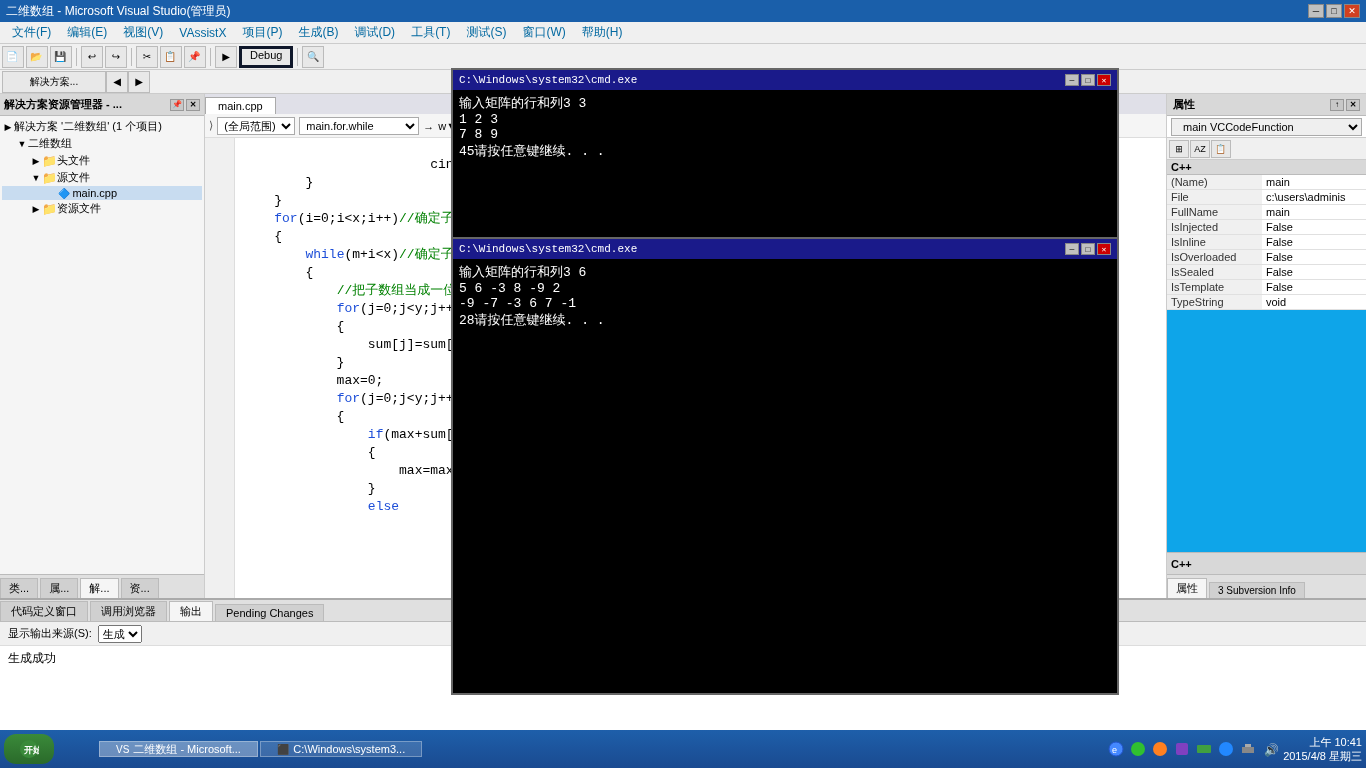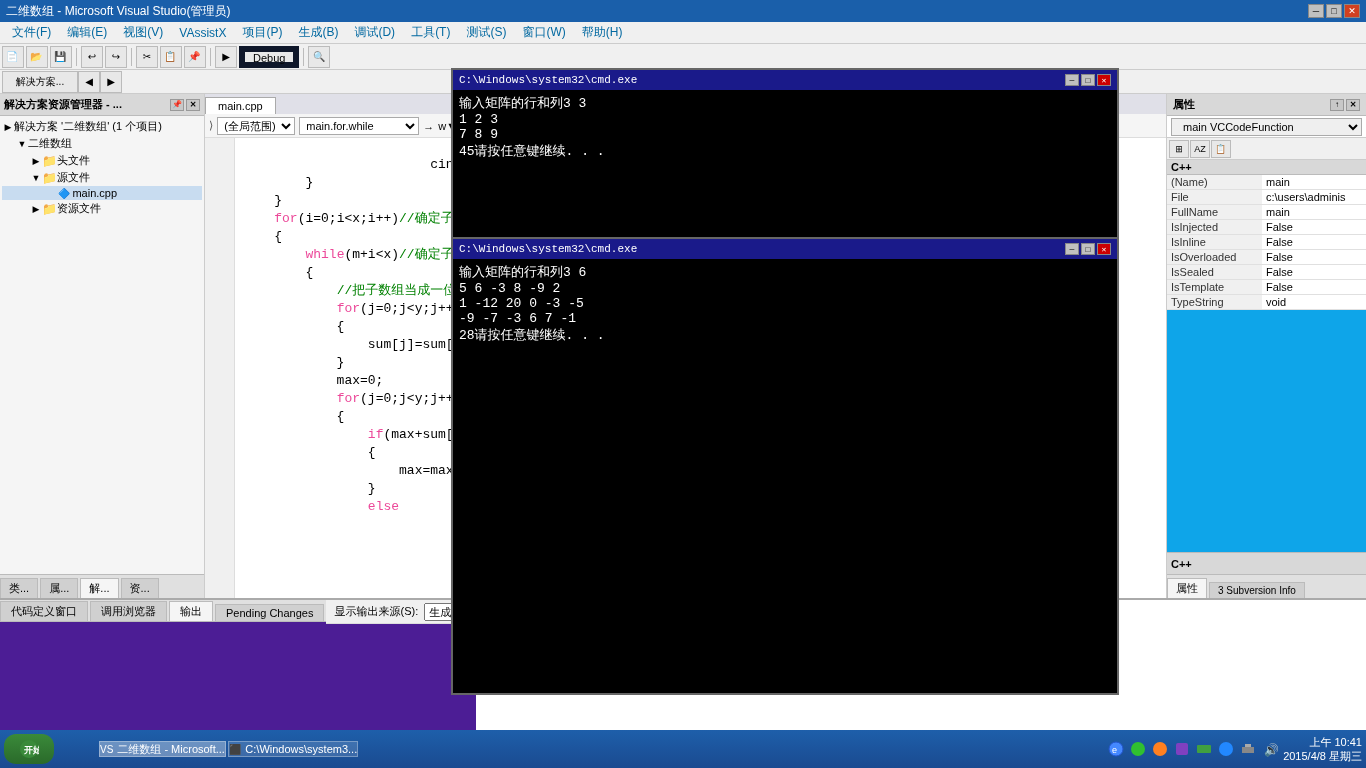--- a/index.html
+++ b/index.html
@@ -56,21 +56,21 @@
       border: 1px solid #bbb;
       cursor: pointer;
       display: flex; align-items: center; justify-content: center;
       font-size: 10px;
     }
     .tb-sep { width: 1px; height: 18px; background: #bbb; margin: 0 2px; }
     .tb-debug {
       padding: 0 8px;
       height: 22px;
       background: #e8e8e8;
-      border: 6px solid #0f172a;
+      border: 3px solid #0f172a;
       cursor: pointer;
       font-size: 11px;
     }
 
     
     .toolbar2 {
       height: 24px;
       background: #f0f0f0;
       border-bottom: 1px solid #ccc;
       display: flex; align-items: center;
@@ -196,21 +196,21 @@
       line-height: 18px;
       border-right: 1px solid #ddd;
       flex-shrink: 0;
     }
     .code-content {
       flex: 1;
       padding: 0 8px;
       white-space: pre;
       color: #000;
     }
-    .kw { color: #ec4899; text-align: center; }
+    .kw { color: #1d4ed8; text-align: center; }
     .cm { color: #008000; }
 
     
     .right-panel {
       width: 200px;
       background: #0ea5e9;
       border-left: 1px solid #ccc;
       display: flex;
       flex-direction: column;
     }
@@ -278,21 +278,21 @@
       margin-right: 2px;
     }
     .props-bottom-tab.active { background: #f5f5f5; }
 
     
     .bottom-panel {
       height: 170px;
       border-top: 2px solid #aaa;
       background: #4c1d95;
       display: flex;
-      flex-direction: row;
+      flex-direction: column;
     }
     .bottom-tabs {
       height: 22px;
       background: #e0e0e0;
       display: flex; align-items: flex-end;
       border-bottom: 1px solid #bbb;
     }
     .bottom-tab {
       padding: 2px 10px;
       font-size: 11px;
@@ -370,21 +370,21 @@
       width: 50px; height: 30px;
       background: linear-gradient(to bottom, #3a8a3a, #2a6a2a);
       border-radius: 12px;
       display: flex; align-items: center; justify-content: center;
       color: white; font-size: 11px; font-weight: bold;
       cursor: pointer;
     }
     .taskbar-items { display: flex; gap: 2px; margin-left: 8px; flex: 1; }
     .taskbar-item {
       height: 16px;
-      padding: 0 0;
+      padding: 0 16px;
       background: rgba(255,255,255,0.15);
       border: 1px solid rgba(255,255,255,0.3);
       color: white;
       font-size: 11px;
       display: flex; align-items: center;
       cursor: pointer;
       white-space: nowrap;
     }
     .taskbar-item.active { background: rgba(255,255,255,0.35); }
     .taskbar-tray {
@@ -443,21 +443,21 @@
     <div class="tb-btn">📋</div>
     <div class="tb-btn">📌</div>
     <div class="tb-sep"></div>
     <div class="tb-btn">▶</div>
     <div class="tb-debug">Debug</div>
     <div class="tb-sep"></div>
     <div class="tb-btn">🔍</div>
   </div>
 
   <div class="toolbar2">
-    <div class="tb-btn" style="width:76px; font-size:10px;">解决方案...</div>
+    <div class="tb-btn" style="width:104px; font-size:10px;">解决方案...</div>
     <div class="tb-btn">◀</div>
     <div class="tb-btn">▶</div>
   </div>
 
   <div class="app-body">
     <div class="content-area">
 
       <div class="left-panel">
         <div class="panel-title">
           <span>解决方案资源管理器 - ...</span>
@@ -679,21 +679,20 @@
       <span>C:\Windows\system32\cmd.exe</span>
       <div class="cmd-title-buttons">
         <div class="cmd-btn">─</div>
         <div class="cmd-btn">□</div>
         <div class="cmd-btn close-btn">✕</div>
       </div>
     </div>
     <div class="cmd-content">
       <div>输入矩阵的行和列3 6</div>
       <div>5 6 -3 8 -9 2</div>
-      <div>1 -12 20 0 -3 -5</div>
       <div>-9 -7 -3 6 7 -1</div>
       <div>28请按任意键继续. . .</div>
     </div>
   </div>
 </div>
 
 <div class="taskbar" style="position:absolute; bottom:0; left:0; width:1366px;gap:37px;">
   <div class="taskbar-start">
     <svg width="20" height="20" viewBox="0 0 20 20">
       <circle cx="10" cy="10" r="9" fill="#3a8a3a"></circle>

